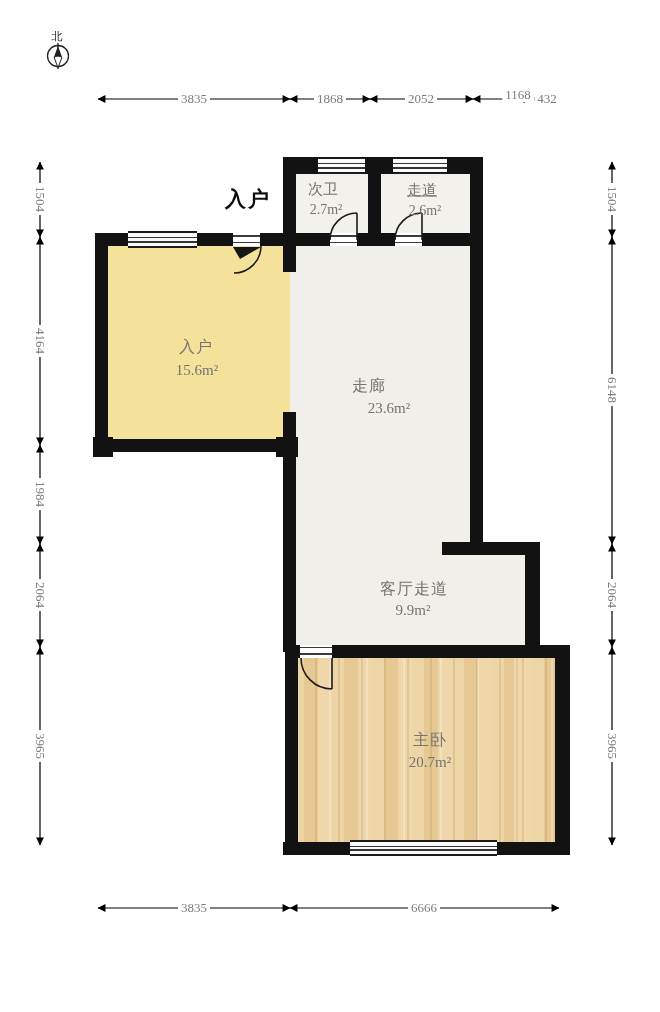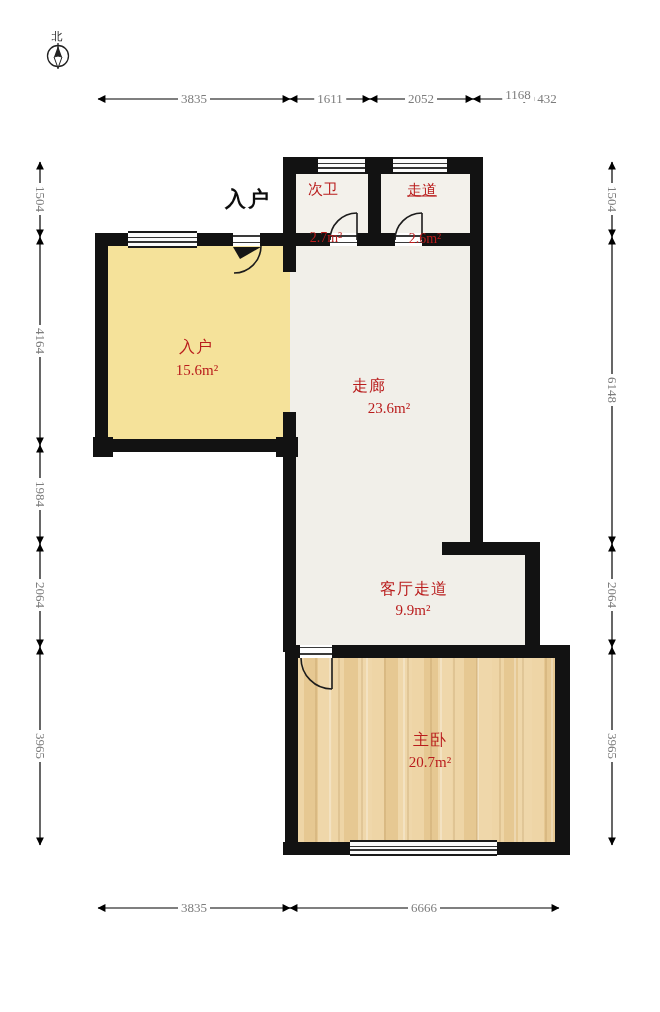--- a/index.html
+++ b/index.html
@@ -24,23 +24,23 @@
        box-sizing:border-box;z-index:3;}
   .win .wl{position:absolute;left:0;right:0;height:1.5px;background:#333;}
   .win .wl1{top:30%;} .win .wl2{top:62%;}
   
   .thr{position:absolute;z-index:3;
        background:linear-gradient(#ffffff 0 2px,#3a3a3a 2px 3.5px,#ffffff 3.5px 8.5px,#3a3a3a 8.5px 10px,#ffffff 10px 100%);}
   
   #overlay{position:absolute;left:0;top:0;z-index:4;pointer-events:none;}
   
   .lbl{position:absolute;z-index:5;transform:translate(-50%,-50%);white-space:nowrap;
-       color:#b91c1c;text-align:left;}
+       color:#737373;text-align:left;}
   .lbl-name{font-size:16px;letter-spacing:1px;}
-  .lbl-area{font-size:14px;margin-top:28px;}
+  .lbl-area{font-size:14px;}
   .lbl-small{font-size:15px;}
   .entry-mark{position:absolute;z-index:5;transform:translate(-50%,-50%);white-space:nowrap;
        font-family:"Liberation Sans","DejaVu Sans",sans-serif;font-weight:bold;font-size:21px;color:#0d0d0d;letter-spacing:2px;}
   .north{position:absolute;z-index:5;transform:translate(-50%,-50%);font-size:11px;color:#222;}
   
   .dim{position:absolute;z-index:6;transform:translate(-50%,-50%);font-size:13px;color:#7c7c7c;
        background:#ffffff;padding:0 3px;line-height:14px;}
   .dimv{position:absolute;z-index:6;transform:translate(-50%,-50%) rotate(90deg);font-size:13px;color:#7c7c7c;
        background:#ffffff;padding:0 3px;line-height:14px;}
 </style>
@@ -168,21 +168,21 @@
   <div class="lbl lbl-name" style="left:369px;top:386px;">走廊</div>
   <div class="lbl lbl-small" style="left:389px;top:408px;">23.6m²</div>
 
   <div class="lbl lbl-name" style="left:414px;top:589px;">客厅走道</div>
   <div class="lbl lbl-small" style="left:413px;top:610px;">9.9m²</div>
 
   <div class="lbl lbl-name" style="left:430px;top:740px;">主卧</div>
   <div class="lbl lbl-small" style="left:430px;top:762px;">20.7m²</div>
 
   <div class="dim" style="left:194px;top:99px;">3835</div>
-  <div class="dim" style="left:330px;top:99px;">1611</div>
+  <div class="dim" style="left:330px;top:99px;">1868</div>
   <div class="dim" style="left:421px;top:99px;">2052</div>
   <div class="dim" style="left:502px;top:95px;margin-left:16px;">1168</div>
   <div class="dim" style="left:547px;top:99px;">432</div>
 
   <div class="dim" style="left:194px;top:908px;">3835</div>
   <div class="dim" style="left:424px;top:908px;">6666</div>
 
   <div class="dimv" style="left:40px;top:199px;">1504</div>
   <div class="dimv" style="left:40px;top:341px;">4164</div>
   <div class="dimv" style="left:40px;top:494px;">1984</div>

